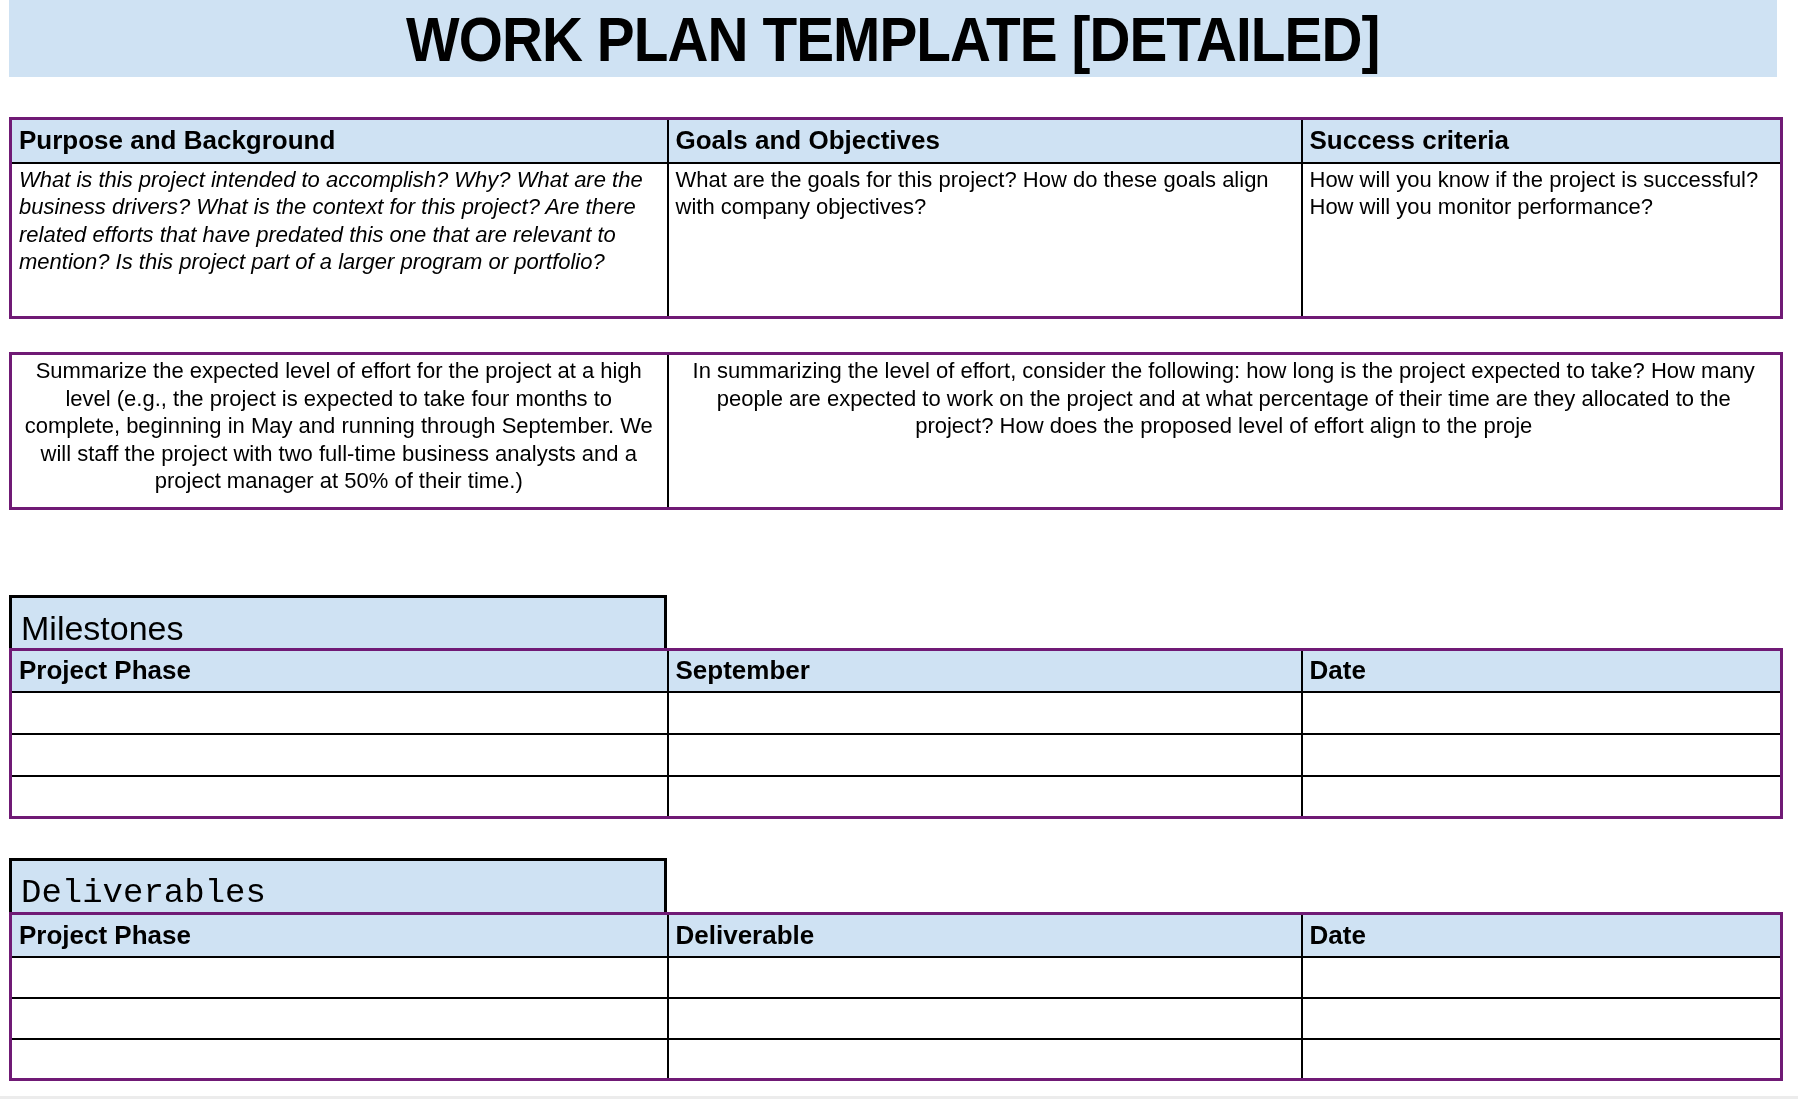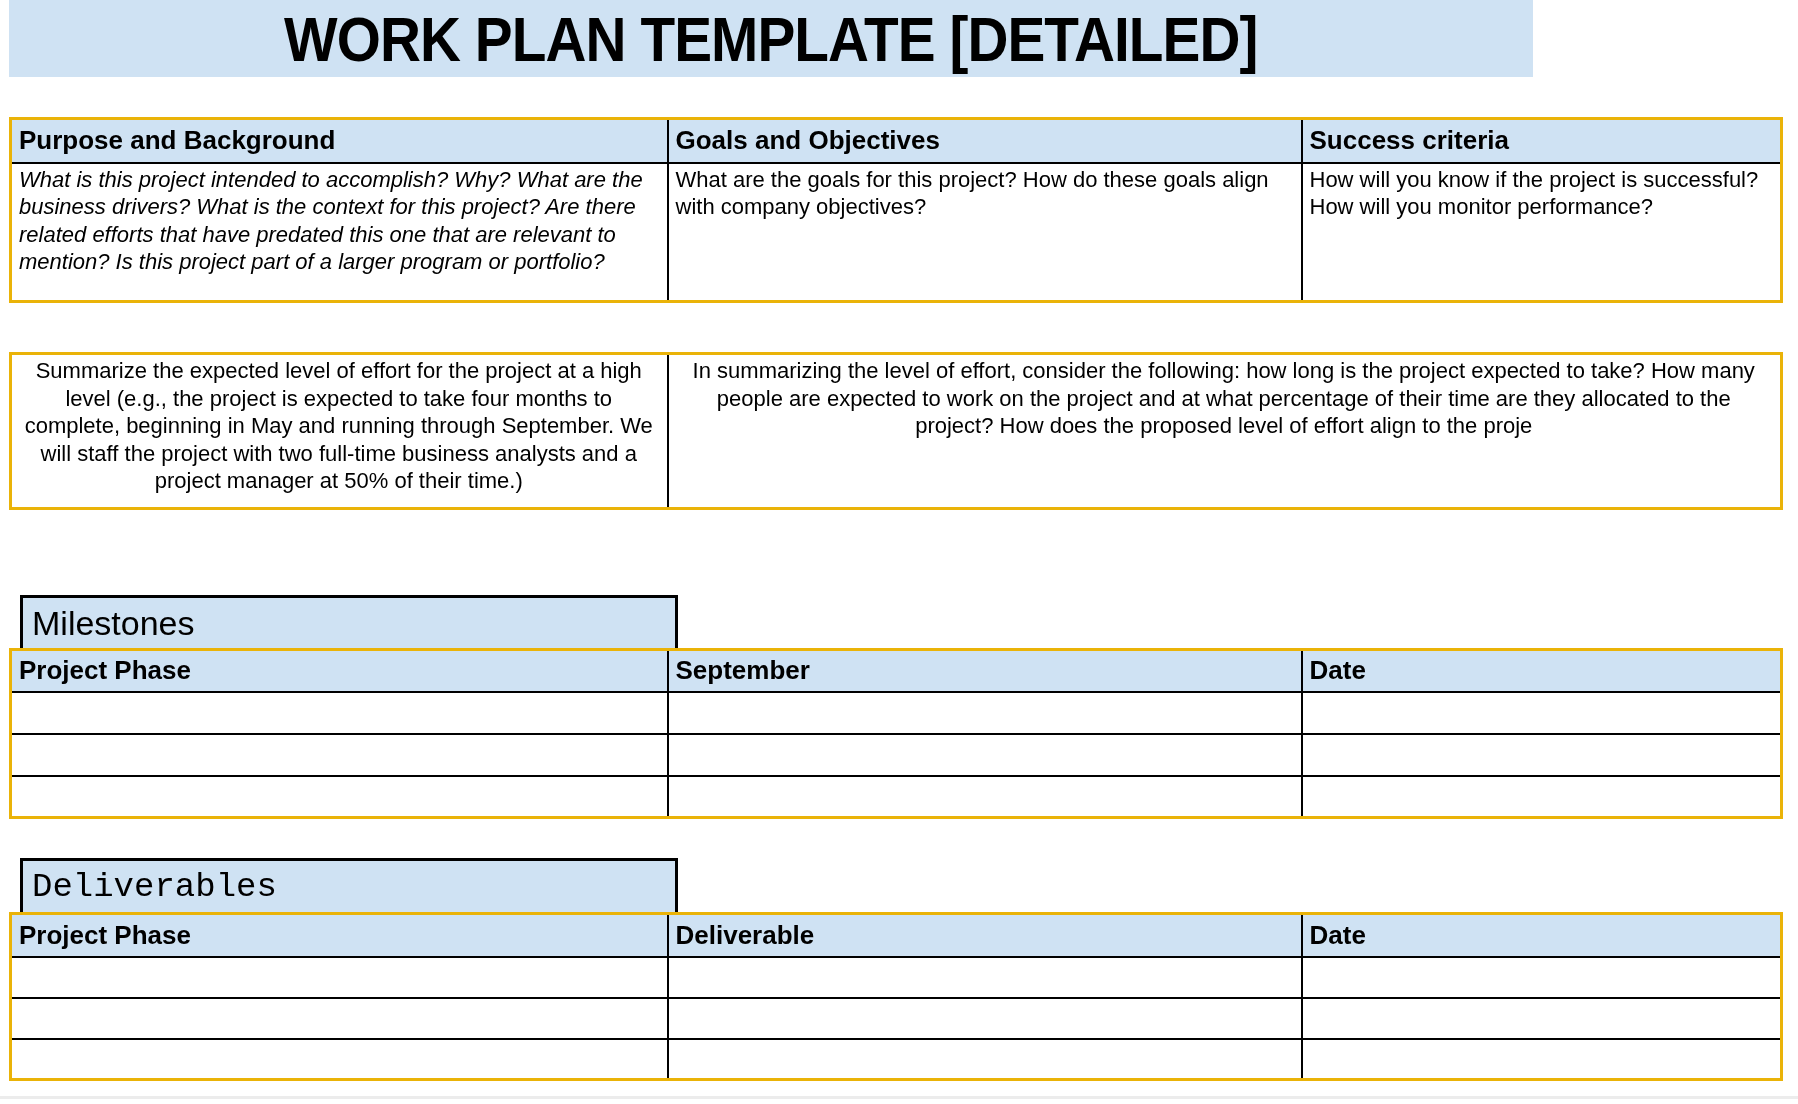--- a/index.html
+++ b/index.html
@@ -7,62 +7,62 @@
   body {
     position: relative;
     background: #ffffff;
     color: #000;
     font-family: "Liberation Sans", sans-serif;
     overflow: hidden;
   }
 
   
   .title-bar {
-    position: absolute; left: 9px; top: 0; width: 1524px; height: 77px;
+    position: absolute; left: 9px; top: 0; width: 1768px; height: 77px;
     background: #cfe2f3;
     display: flex; align-items: center; justify-content: center;
   }
   .title-bar h1 {
     font-size: 63px; font-weight: bold; white-space: nowrap;
     letter-spacing: -1px; transform: scaleX(0.9); transform-origin: center;
   }
 
   
   .tbl {
     position: absolute; left: 9px; width: 1771px;
     border-collapse: collapse; table-layout: fixed; background: #fff;
-    border: 3px solid #eab308;
+    border: 3px solid #701a75;
   }
   .tbl td { border: 2px solid #000; }
   .tbl .hdr td {
     background: #cfe2f3; font-weight: bold; font-size: 26px;
     text-align: left; vertical-align: middle; padding: 2px 8px 2px 7px;
   }
   .tbl .body td {
     vertical-align: top; font-size: 22px; line-height: 27.5px;
     padding: 2px 8px 0 7px;
   }
 
   
   #overview-table { top: 117px; }
   #overview-table .hdr td { height: 44px; }
-  #overview-table .body td { height: 139px; }
+  #overview-table .body td { height: 155px; }
   #overview-table .body td.italic { font-style: italic; }
 
   
   #level-of-effort-table { top: 352px; }
   #level-of-effort-table .hdr td { height: 41px; text-align: center; }
   #level-of-effort-table .body td { height: 143px; text-align: center; }
   .clip { height: 150px; overflow: hidden; }
 
   
   .section-title {
-    position: absolute; left: 20px; width: 658px;
+    position: absolute; left: 9px; width: 658px;
     background: #cfe2f3; border: 3px solid #000; border-bottom: none;
-    display: flex; align-items: center; padding-left: 9px;
+    display: flex; align-items: flex-end; padding-left: 9px;
     font-size: 34px; font-weight: normal;
   }
   #milestones-title { top: 595px; height: 53px; }
   #deliverables-title { top: 858px; height: 54px; font-family: Liberation Mono, monospace; }
 
   
   #milestones-table { top: 648px; }
   #milestones-table .hdr td { height: 42px; }
   #milestones-table tbody td { height: 42px; }
   #deliverables-table { top: 912px; }

